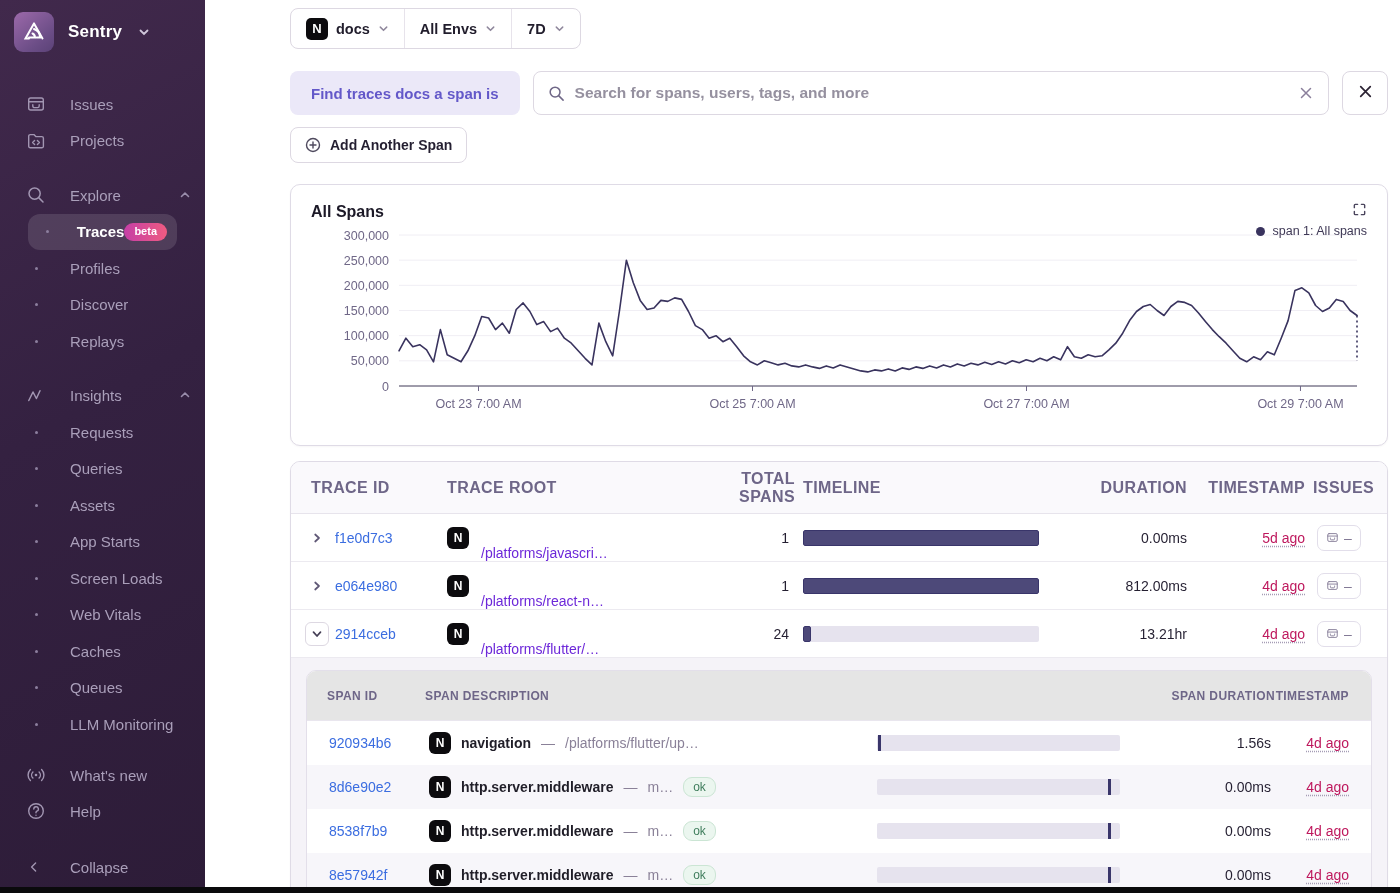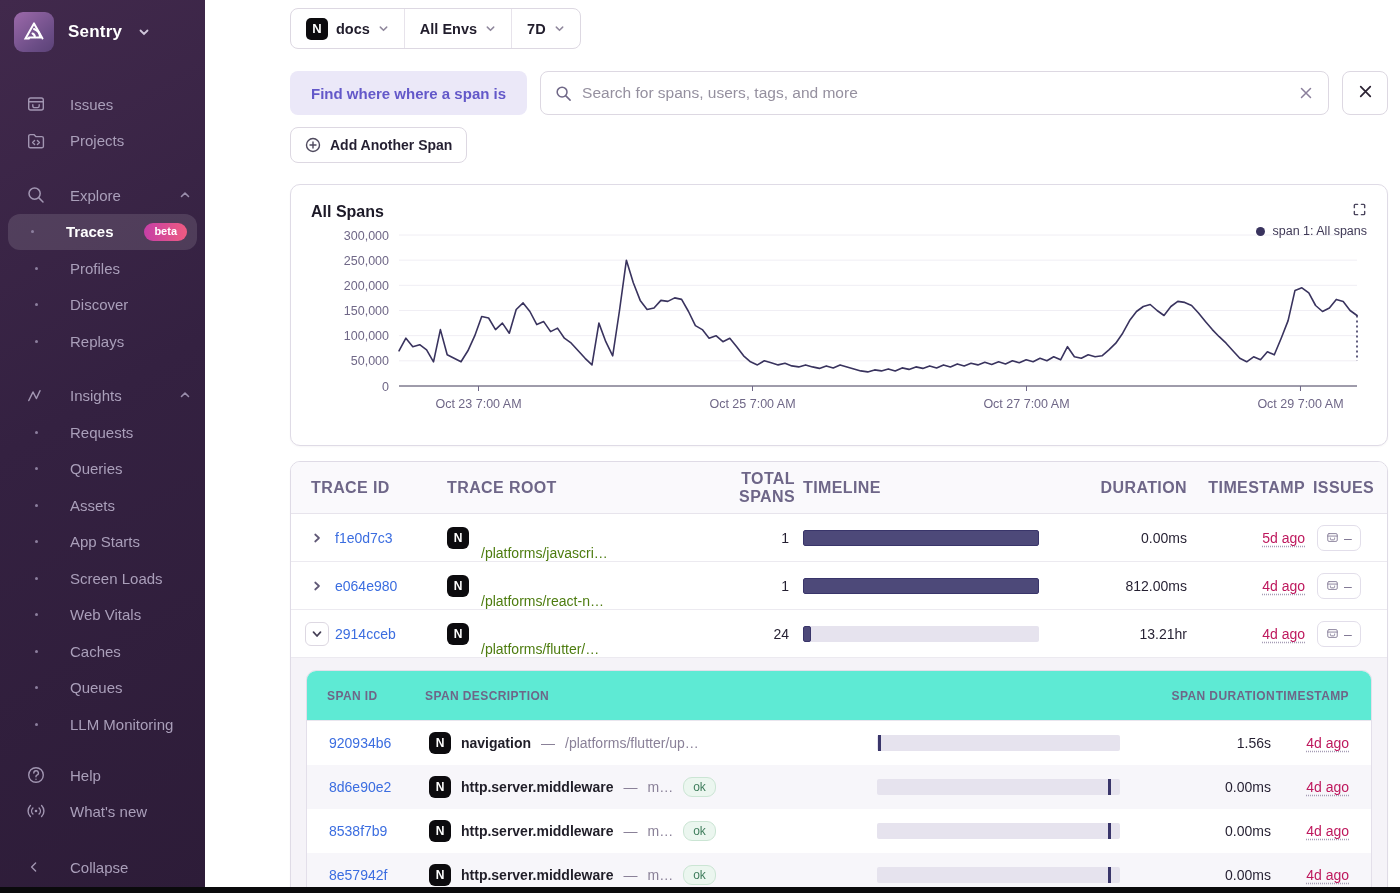--- a/index.html
+++ b/index.html
@@ -20,21 +20,21 @@
   .brand .chev { color:#cfc6da; margin-left:2px; }
 
   .side-nav { margin-top:22px; }
   .nav-row { display:flex; align-items:center; height:36.5px; padding:0 14px 0 26px; cursor:pointer; position:relative; }
   .nav-row .nicon { width:20px; height:20px; margin-right:24px; flex:0 0 auto; color:#a296b2; display:flex; align-items:center; }
   .nav-row .nicon svg { width:20px; height:20px; }
   .nav-row .bullet { width:20px; margin-right:24px; display:flex; justify-content:center; }
   .nav-row .bullet i { width:3px; height:3px; border-radius:50%; background:#8c7f9e; display:block; }
   .nav-row .nlabel { flex:1; white-space:nowrap; }
   .nav-row .caret { color:#9a8eac; }
-  .nav-row.active { background:rgba(255,255,255,.12); border-radius:12px; margin:0 8px; padding:0 10px 0 14px;justify-content:space-between; }
+  .nav-row.active { background:rgba(255,255,255,.12); border-radius:12px; margin:0 28px; padding:0 10px 0 14px;justify-content:space-between; }
   .nav-row.active .nlabel { color:#fff; font-weight:600; }
   .nav-gap { height:18px; }
   .beta-badge { font-size:11px; font-weight:700; color:#fff; padding:3px 10px 4px; border-radius:10px;
     background:linear-gradient(90deg,#c53fa6,#ef5b81); line-height:1; }
 
   .side-footer { position:absolute; left:0; right:0; bottom:8px; }
   .side-footer .nav-row { height:36px; }
   .collapse-row { margin-top:20px; }
 
   
@@ -49,21 +49,21 @@
   .njs-badge { width:22px; height:22px; border-radius:5px; background:#0c0b0e; color:#fff; font-weight:700;
     font-size:13px; display:flex; align-items:center; justify-content:center; }
 
   .search-row { margin-top:22px; display:flex; gap:13px; align-items:stretch; height:44px; }
   .span-chip { background:#ebe8f8; color:#6358c9; font-weight:700; font-size:15px; border-radius:8px;
     display:flex; align-items:center; padding:0 21px; white-space:nowrap; cursor:pointer; }
   .search-box { flex:1; border:1px solid #ddd8e2; border-radius:8px; display:flex; align-items:center;
     padding:0 14px 0 14px; gap:10px; background:#fff; }
   .search-box svg { flex:0 0 auto; }
   .search-box input { flex:1; border:none; outline:none; font-size:15.5px; color:#0c4a6e;
-    font-family:"Liberation Sans", sans-serif; background:transparent; }
+    font-family:"Liberation Sans", sans-serif; background:transparent;font-weight:bold; }
   .search-box input::placeholder { color:#95909f; }
   .icon-btn { border:1px solid #ddd8e2; background:#fff; border-radius:8px; width:46px; display:flex;
     align-items:center; justify-content:center; cursor:pointer; }
   .clear-x { color:#8a7f9b; cursor:pointer; display:flex; }
   .close-x { color:#2b2233; }
 
   .add-row { margin-top:12px; }
   .add-btn { display:inline-flex; align-items:center; gap:9px; height:36px; padding:0 14px; border:1px solid #ddd8e2;
     border-radius:8px; background:#fff; font-weight:700; font-size:14px; color:#241f31; cursor:pointer; }
   .add-btn .pic { color:#4f4a5e; display:flex; }
@@ -89,33 +89,33 @@
   .trace-row { height:48px; border-bottom:1px solid #eceaf0; background:#fff; cursor:pointer; }
   .cell { font-size:14px; color:#241f31; padding:0 4px; min-width:0; }
   .cell.c0 { padding-left:14px; display:flex; align-items:center; gap:6px; }
   .chev-plain { color:#5f5876; display:flex; width:24px; justify-content:center; }
   .chev-btn { width:24px; height:24px; border:1px solid #ddd8e2; border-radius:6px; display:flex; align-items:center;
     justify-content:center; color:#443e55; background:#fff; cursor:pointer; flex:0 0 auto; }
   .tid { color:#3b6de0; text-decoration:none; font-size:14px; }
   .root-cell { display:flex; align-items:center; gap:12px; overflow:hidden; }
   .plat-badge { width:22px; height:22px; border-radius:6px; background:#0c0b0e; color:#fff; font-weight:700;
     font-size:12px; display:flex; align-items:center; justify-content:center; flex:0 0 auto; }
-  .root-txt { white-space:nowrap; overflow:hidden; color:#4d7c0f;margin-top:30px; }
+  .root-txt { white-space:nowrap; overflow:hidden; color:#6d28d9;margin-top:30px; }
   .tl-track { width:236px; height:16px; background:#e6e3ee; border-radius:2px; position:relative; overflow:hidden; }
   .tl-fill { position:absolute; top:0; left:0; height:100%; background:#4d4979; border:1px solid #39356a; border-radius:2px; }
   .ts { color:#be185d; text-decoration:underline dotted; text-underline-offset:3px; text-decoration-color:#a59cb5; }
   .issues-cell { display:flex; justify-content:flex-start; padding-left:8px; }
   .issues-pill { width:44px; height:26px; border:1px solid #e2deea; border-radius:7px; display:flex; align-items:center;
     justify-content:center; gap:5px; color:#837a96; background:#fff; }
   .issues-pill svg { width:13px; height:13px; }
 
   .expand-zone { background:#f5f3f8; padding:12px 15px 20px; border-bottom:1px solid #eceaf0; }
   .span-card { background:#fff; border:1px solid #e3dfea; border-radius:10px; overflow:hidden; }
   .s-grid { display:grid; grid-template-columns:118px minmax(0,1fr) 272px 130px 96px; align-items:center; }
-  .s-head { height:50px; border-bottom:1px solid #e9e6ee; background:#5eead4; }
+  .s-head { height:50px; border-bottom:1px solid #e9e6ee; background:#e5e5e5; }
   .s-head .hcell { font-size:12px; font-weight:700; color:#6e6688; text-transform:uppercase; letter-spacing:.4px; }
   .s-row { height:44px; }
   .s-row.alt { background:#f7f6fa; }
   .s-grid .cell.c0 { padding-left:22px; }
   .desc-cell { display:flex; align-items:center; gap:10px; overflow:hidden; }
   .desc-op { font-weight:700; color:#201e28; white-space:nowrap; }
   .desc-sep { color:#8a8198; }
   .desc-path { color:#8a8198; white-space:nowrap; overflow:hidden; text-overflow:ellipsis; }
   .ok-badge { font-size:12px; color:#3f7d5c; background:#ebf6ef; border:1px solid #cbe5d4; border-radius:9px;
     padding:2px 9px; line-height:1.2; flex:0 0 auto; }
@@ -268,36 +268,36 @@
         <span class="bullet">
             <i></i>
           </span>
           <span class="nlabel">LLM Monitoring</span>
         </div>
       </nav>
     <div class="side-footer" id="side-footer">
         <div class="nav-row">
       <span class="nicon">
             <svg viewBox="0 0 20 20" fill="none" stroke="currentColor" stroke-width="1.4" stroke-linecap="round">
+              <circle cx="10" cy="10" r="1.3" fill="currentColor" stroke="none"></circle>
+              <path d="M6.9 6.9 a4.4 4.4 0 0 0 0 6.2 M13.1 6.9 a4.4 4.4 0 0 1 0 6.2"></path>
+              <path d="M4.4 4.4 a7.9 7.9 0 0 0 0 11.2 M15.6 4.4 a7.9 7.9 0 0 1 0 11.2"></path>
+            </svg>
+          </span>
+      <span class="nlabel">What's new</span>
+        </div>
+        <div class="nav-row">
+      <span class="nicon">
+            <svg viewBox="0 0 20 20" fill="none" stroke="currentColor" stroke-width="1.4" stroke-linecap="round">
               <circle cx="10" cy="10" r="7.3"></circle>
               <path d="M7.8 8 a2.3 2.3 0 1 1 3.1 2.2 c-.6.25-.9.6-.9 1.2 v.3"></path>
               <path d="M10 14.2 v.1"></path>
             </svg>
           </span>
       <span class="nlabel">Help</span>
-        </div>
-        <div class="nav-row">
-      <span class="nicon">
-            <svg viewBox="0 0 20 20" fill="none" stroke="currentColor" stroke-width="1.4" stroke-linecap="round">
-              <circle cx="10" cy="10" r="1.3" fill="currentColor" stroke="none"></circle>
-              <path d="M6.9 6.9 a4.4 4.4 0 0 0 0 6.2 M13.1 6.9 a4.4 4.4 0 0 1 0 6.2"></path>
-              <path d="M4.4 4.4 a7.9 7.9 0 0 0 0 11.2 M15.6 4.4 a7.9 7.9 0 0 1 0 11.2"></path>
-            </svg>
-          </span>
-      <span class="nlabel">What's new</span>
         </div>
         <div class="nav-row collapse-row">
       <span class="nicon" style="width:16px">
             <svg viewBox="0 0 20 20" fill="none" stroke="currentColor" stroke-width="1.7" stroke-linecap="round" stroke-linejoin="round">
               <path d="M12 5 L7 10 L12 15"></path>
             </svg>
           </span>
       <span class="nlabel" style="margin-left:4px">Collapse</span>
         </div>
       </div>
@@ -321,21 +321,21 @@
       </div>
       <div class="tb-seg">
         <span>7D</span>
         <span class="chev"><svg width="11" height="11" viewBox="0 0 12 12" fill="none" stroke="currentColor" stroke-width="1.6" stroke-linecap="round">
               <path d="M2.5 4.5 L6 8 L9.5 4.5"></path>
             </svg></span>
       </div>
     </div>
 
     <div class="search-row">
-      <div class="span-chip">Find where where a span is</div>
+      <div class="span-chip">Find traces docs a span is</div>
       <div class="search-box">
         <svg width="17" height="17" viewBox="0 0 18 18" fill="none" stroke="#6f6787" stroke-width="1.6" stroke-linecap="round">
             <circle cx="7.5" cy="7.5" r="5.2"></circle>
             <path d="M11.5 11.5 L16 16"></path>
           </svg>
         <input type="text" placeholder="Search for spans, users, tags, and more" style="">
         <span class="clear-x">
           <svg width="16" height="16" viewBox="0 0 16 16" fill="none" stroke="currentColor" stroke-width="1.5" stroke-linecap="round">
               <path d="M3.5 3.5 L12.5 12.5 M12.5 3.5 L3.5 12.5"></path>
             </svg>

